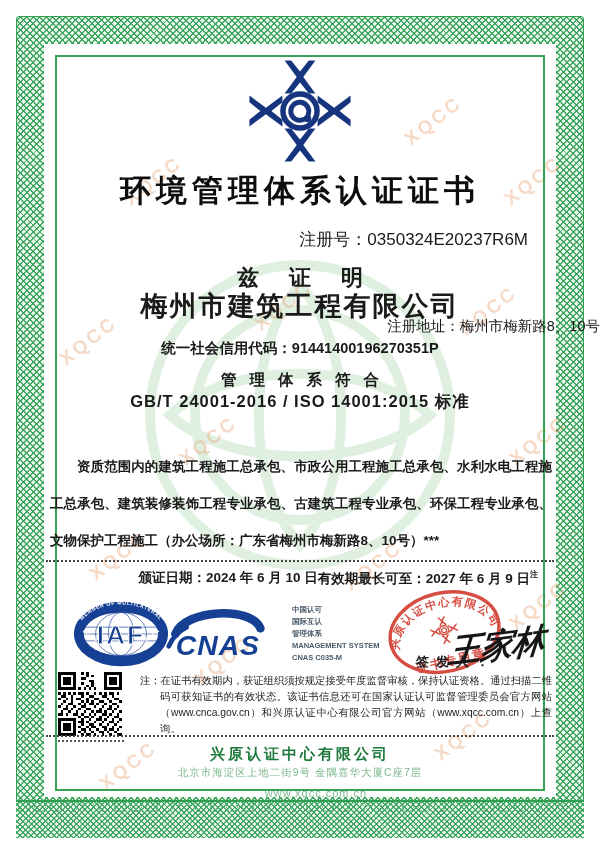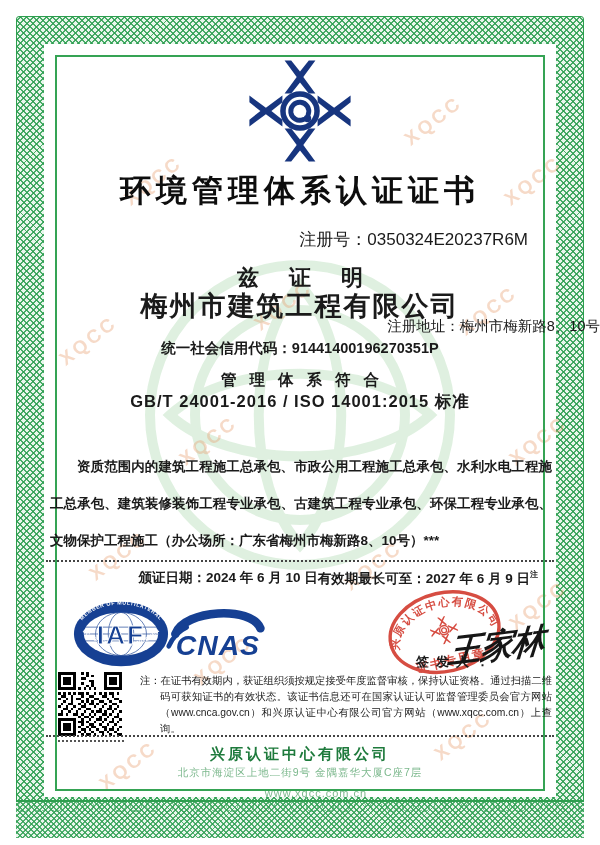--- a/index.html
+++ b/index.html
@@ -177,20 +177,27 @@
   </div>
 
   <div class="blk cnas">
     <svg width="104" height="60" viewBox="0 0 110 62">
       <path d="M12,32 C22,6 92,2 102,26" stroke="#164093" stroke-width="9" fill="none" stroke-linecap="round"></path>
       <path d="M5,45 C9,36 15,29 24,25" stroke="#164093" stroke-width="5" fill="none" stroke-linecap="round"></path>
       <text x="57" y="54" text-anchor="middle" font-size="30" font-weight="bold" fill="#164093" letter-spacing="1">CNAS</text>
     </svg>
   </div>
 
+  <div class="blk cnastext">
+    <div>中国认可</div>
+    <div>国际互认</div>
+    <div>管理体系</div>
+    <div>MANAGEMENT SYSTEM</div>
+    <div>CNAS C035-M</div>
+  </div>
 
   <div class="blk seal">
     <svg width="118" height="88" viewBox="0 0 120 88">
       <ellipse cx="60" cy="44" rx="56" ry="40" fill="none" stroke="#d23a2e" stroke-width="3.5"></ellipse>
       <defs>
           <path id="sealArc" d="M12,60 A49,35 0 1 1 108,60"></path>
         </defs>
       <text font-size="11.5" font-weight="bold" fill="#d23a2e" letter-spacing="1.5">
         <textPath href="#sealArc" startOffset="50%" text-anchor="middle">兴原认证中心有限公司</textPath>
       </text>

